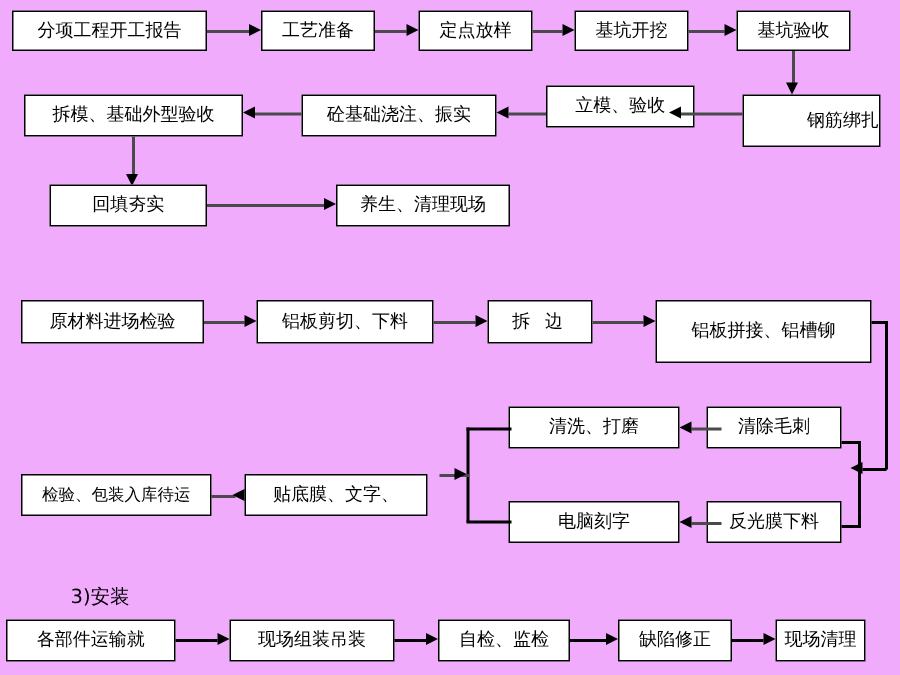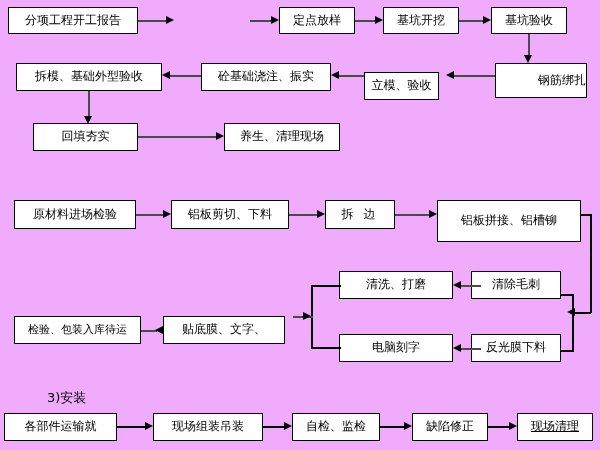--- a/index.html
+++ b/index.html
@@ -69,20 +69,21 @@
     border-right: 4.5px solid transparent;
     border-top: 8px solid #000000;
   }
 </style>
 </head>
 <body>
 
 <div id="canvas">
 
   <div class="node" style="left:8px; top:7px; width:130px; height:27px;">分项工程开工报告</div>
+  <div class="node" style="left:174px; top:7px; width:76px; height:27px;">工艺准备</div>
   <div class="node" style="left:279px; top:7px; width:76px; height:27px;">定点放样</div>
   <div class="node" style="left:383px; top:7px; width:76px; height:27px;">基坑开挖</div>
   <div class="node" style="left:491px; top:7px; width:76px; height:27px;">基坑验收</div>
 
   <div class="conn h" style="left:138px; top:20px; width:28px;"></div>
   <div class="arrow right" style="left:166px; top:15.5px;"></div>
 
   <div class="conn h" style="left:250px; top:20px; width:21px;"></div>
   <div class="arrow right" style="left:271px; top:15.5px;"></div>
 
@@ -90,21 +91,21 @@
   <div class="arrow right" style="left:375px; top:15.5px;"></div>
 
   <div class="conn h" style="left:459px; top:20px; width:24px;"></div>
   <div class="arrow right" style="left:483px; top:15.5px;"></div>
 
   <div class="conn v" style="left:528px; top:34px; height:23px;"></div>
   <div class="arrow down" style="left:524px; top:55px;"></div>
 
   <div class="node" style="left:16px; top:63px; width:146px; height:28px;">拆模、基础外型验收</div>
   <div class="node" style="left:201px; top:63px; width:130px; height:28px;">砼基础浇注、振实</div>
-  <div class="node" style="left:364px; top:72px; width:75px; height:28px;">立模、验收</div>
+  <div class="node" style="left:364px; top:57px; width:99px; height:28px;">立模、验收</div>
   <div class="node" style="left:495px; top:63px; width:92px; height:35px;padding-left:42px;">钢筋绑扎</div>
 
   <div class="conn h" style="left:454px; top:75px; width:41px;"></div>
   <div class="arrow left" style="left:446px; top:70.5px;"></div>
 
   <div class="conn h" style="left:339px; top:75px; width:25px;"></div>
   <div class="arrow left" style="left:331px; top:70.5px;"></div>
 
   <div class="conn h" style="left:170px; top:75px; width:31px;"></div>
   <div class="arrow left" style="left:162px; top:70.5px;"></div>
@@ -166,21 +167,21 @@
   <div class="arrow left" style="left:155px; top:325.5px;"></div>
 
   <div class="node sm" style="left:14px; top:316px; width:127px; height:28px;">检验、包装入库待运</div>
 
   <div class="heading" style="left:47px; top:389px;">3)安装</div>
 
   <div class="node" style="left:4px; top:413px; width:113px; height:28px;">各部件运输就</div>
   <div class="node" style="left:153px; top:413px; width:110px; height:28px;">现场组装吊装</div>
   <div class="node" style="left:292px; top:413px; width:88px; height:28px;">自检、监检</div>
   <div class="node" style="left:412px; top:413px; width:76px; height:28px;">缺陷修正</div>
-  <div class="node" style="left:517px; top:413px; width:76px; height:28px;text-decoration:underline;">现场清理</div>
+  <div class="node" style="left:517px; top:413px; width:60px; height:28px;">现场清理</div>
 
   <div class="conn h blk" style="left:117px; top:426px; width:28px;"></div>
   <div class="arrow right" style="left:145px; top:421.5px;"></div>
 
   <div class="conn h blk" style="left:263px; top:426px; width:21px;"></div>
   <div class="arrow right" style="left:284px; top:421.5px;"></div>
 
   <div class="conn h blk" style="left:380px; top:426px; width:24px;"></div>
   <div class="arrow right" style="left:404px; top:421.5px;"></div>
 

